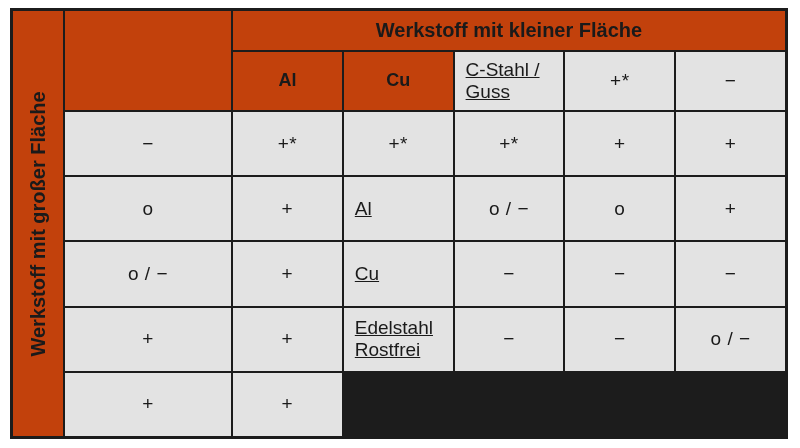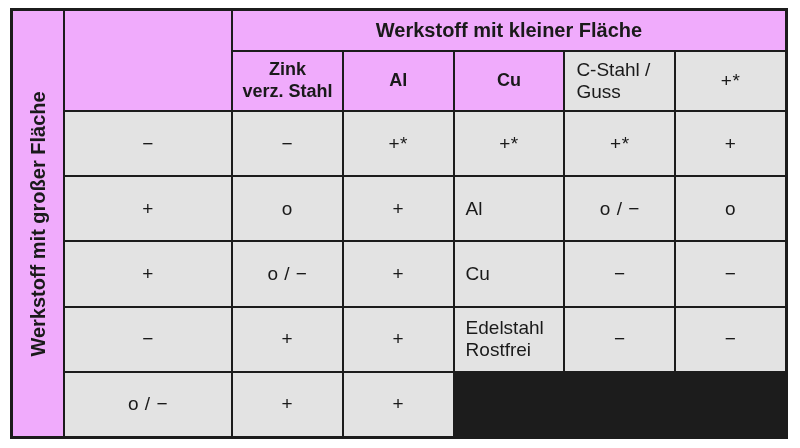--- a/index.html
+++ b/index.html
@@ -31,21 +31,21 @@
     grid-template-columns: 50px 166px repeat(5, 1fr);
     grid-template-rows: 39px 58px repeat(5, 1fr);
     gap: 2px;
   }
   .cell {
     display: flex;
     align-items: center;
     justify-content: center;
     box-sizing: border-box;
   }
-  .hdr-bg  { background: #f0abfc; }
+  .hdr-bg  { background: #c2410c; }
   .body-bg { background: #e3e3e3; }
 
   .strip {
     grid-column: 1;
     grid-row: 1 / span 7;
     position: relative;
   }
   .strip .vtext {
     position: absolute;
     top: 50%;
@@ -70,42 +70,41 @@
     font-weight: bold;
     font-size: 18px;
     line-height: 1.2;
     text-align: center;
     white-space: pre-line;
   }
   .rowlabel {
     justify-content: flex-start;
     padding-left: 11px;
     font-size: 19px;
+    text-decoration: underline;
   }
   .val {
     font-size: 19px;
     letter-spacing: 0.5px;
   }
 </style>
 </head>
 <body>
 
 <div class="stage">
   <div class="tbl">
 
     <div class="cell hdr-bg strip">
       <span class="vtext">Werkstoff mit großer Fläche</span>
     </div>
 
     <div class="cell hdr-bg corner"></div>
 
     <div class="cell hdr-bg topband">Werkstoff mit kleiner Fläche</div>
 
-    <div class="cell hdr-bg colhead">Zink
-verz. Stahl</div>
     <div class="cell hdr-bg colhead">Al</div>
     <div class="cell hdr-bg colhead">Cu</div>
 
     <div class="cell body-bg rowlabel">C-Stahl / Guss</div>
     <div class="cell body-bg val">+*</div>
     <div class="cell body-bg val">−</div>
     <div class="cell body-bg val">−</div>
     <div class="cell body-bg val">+*</div>
     <div class="cell body-bg val">+*</div>
 

